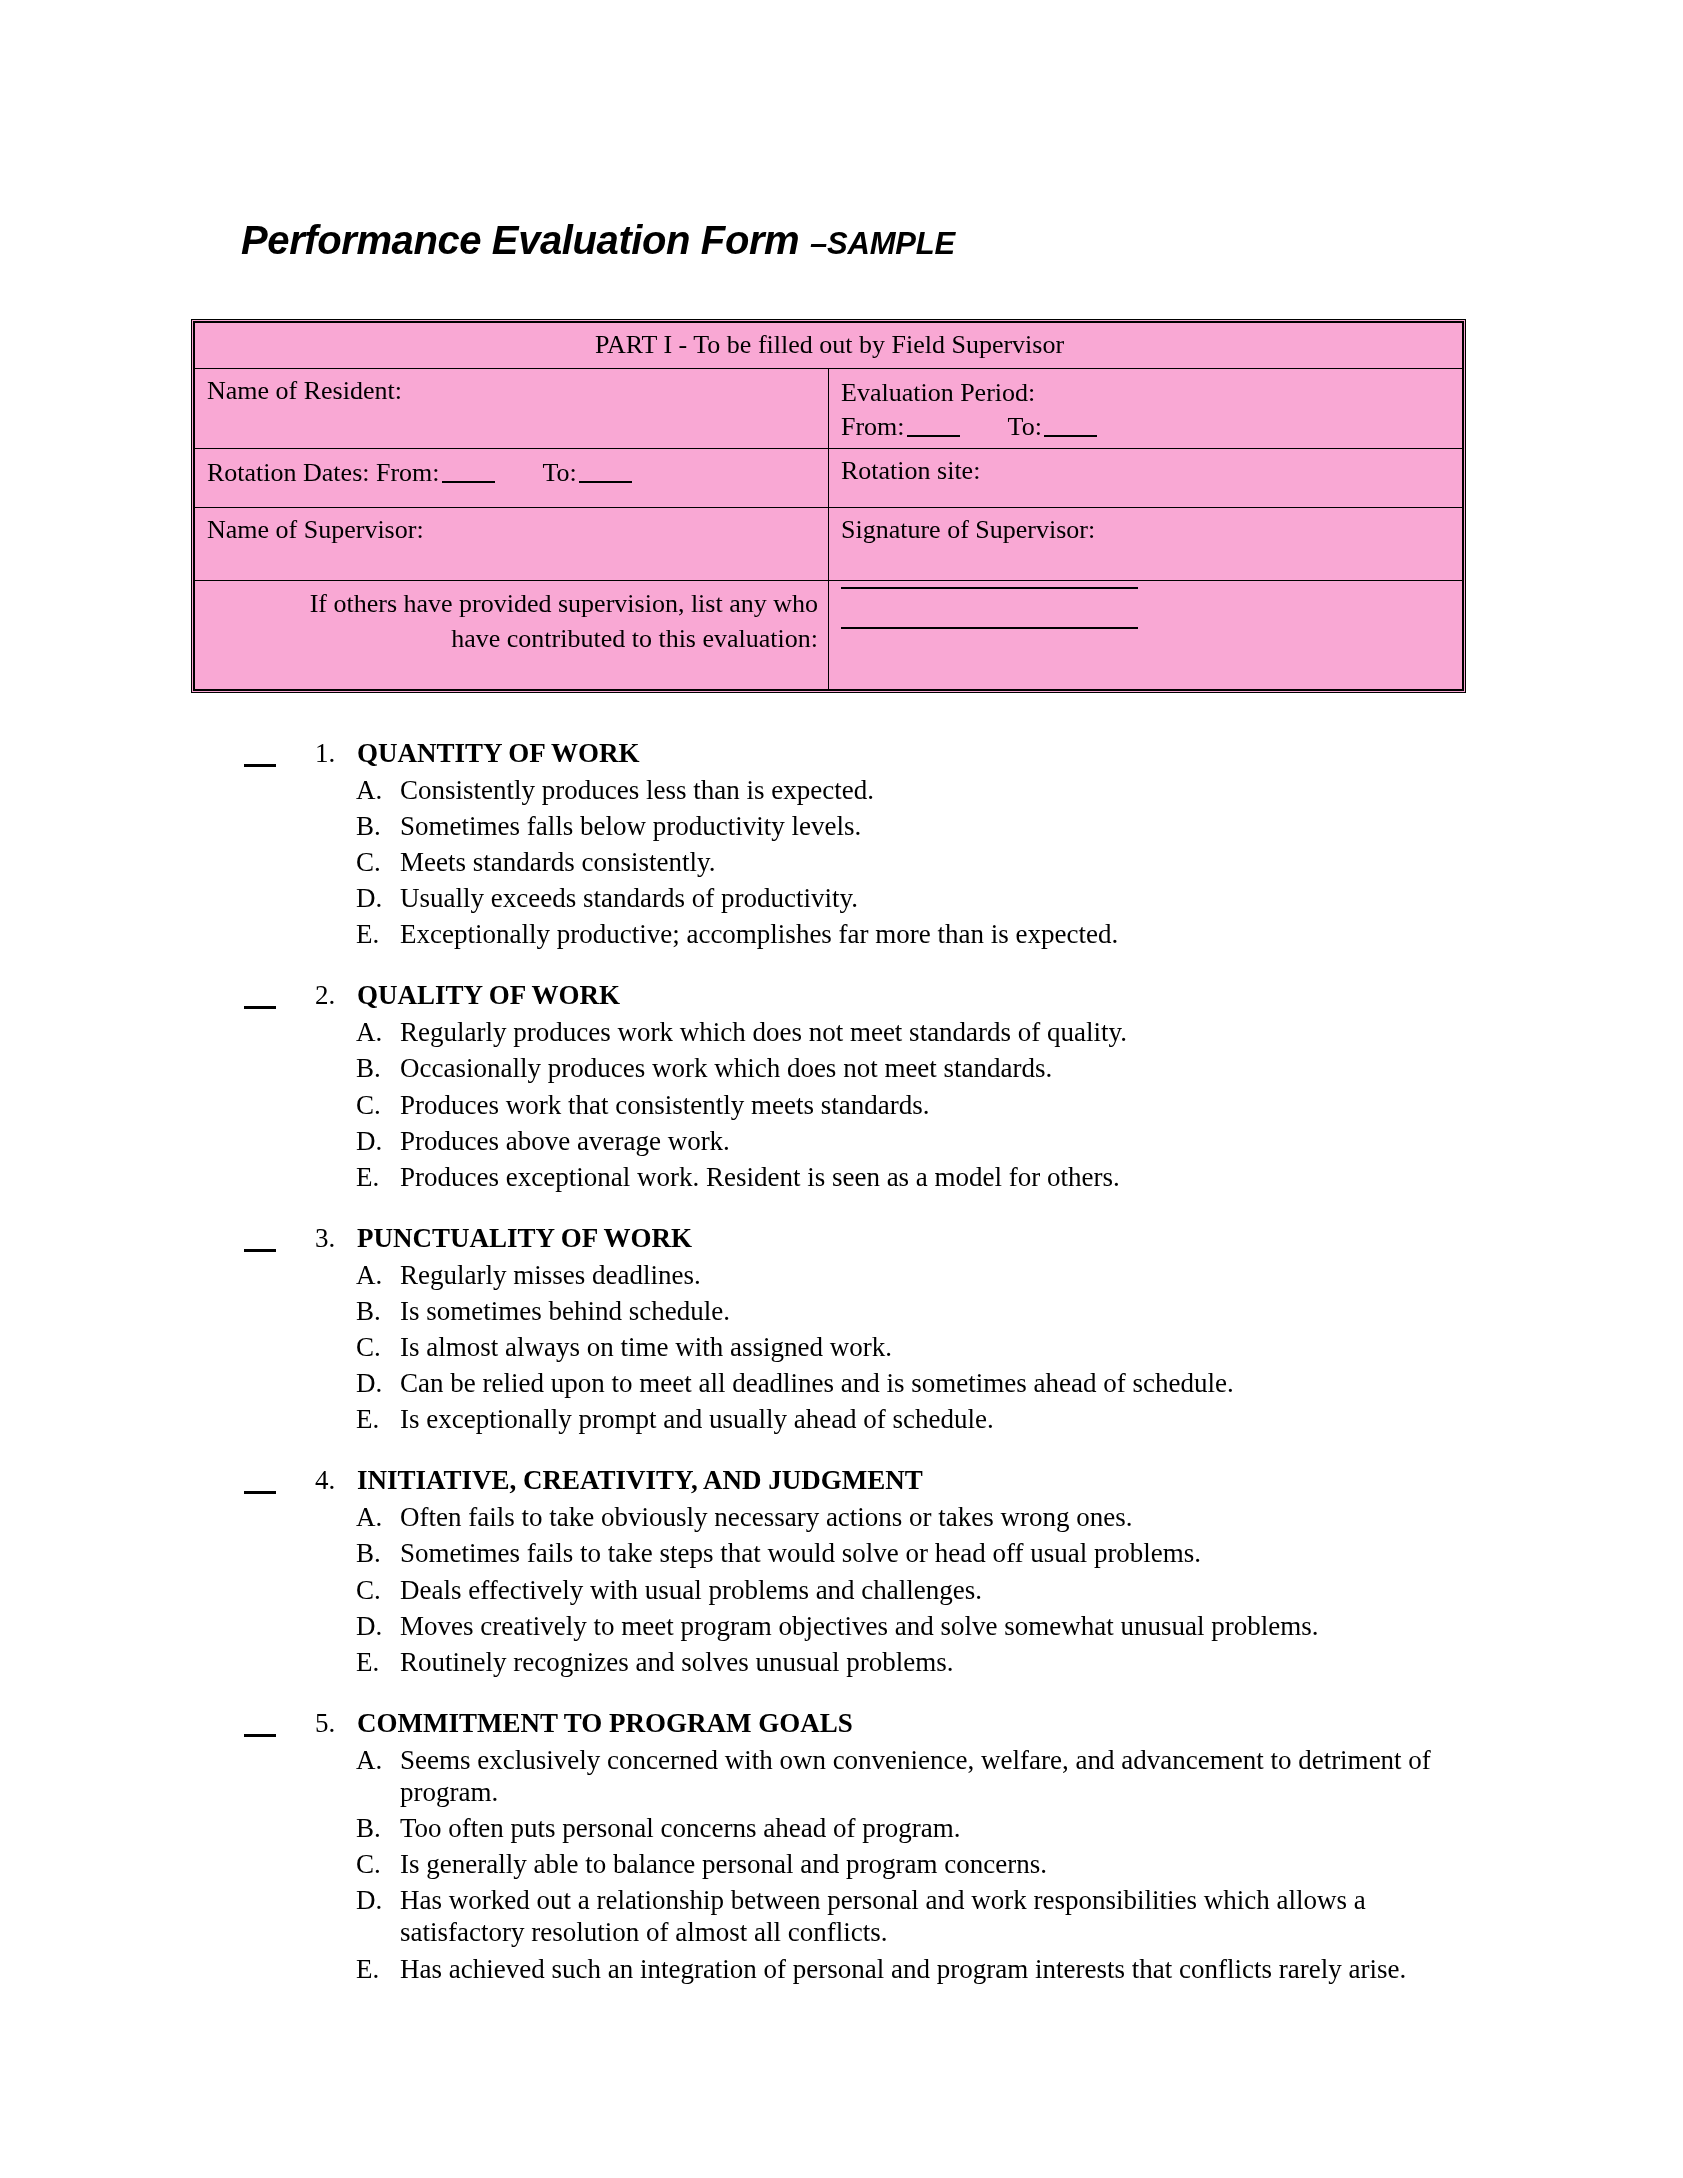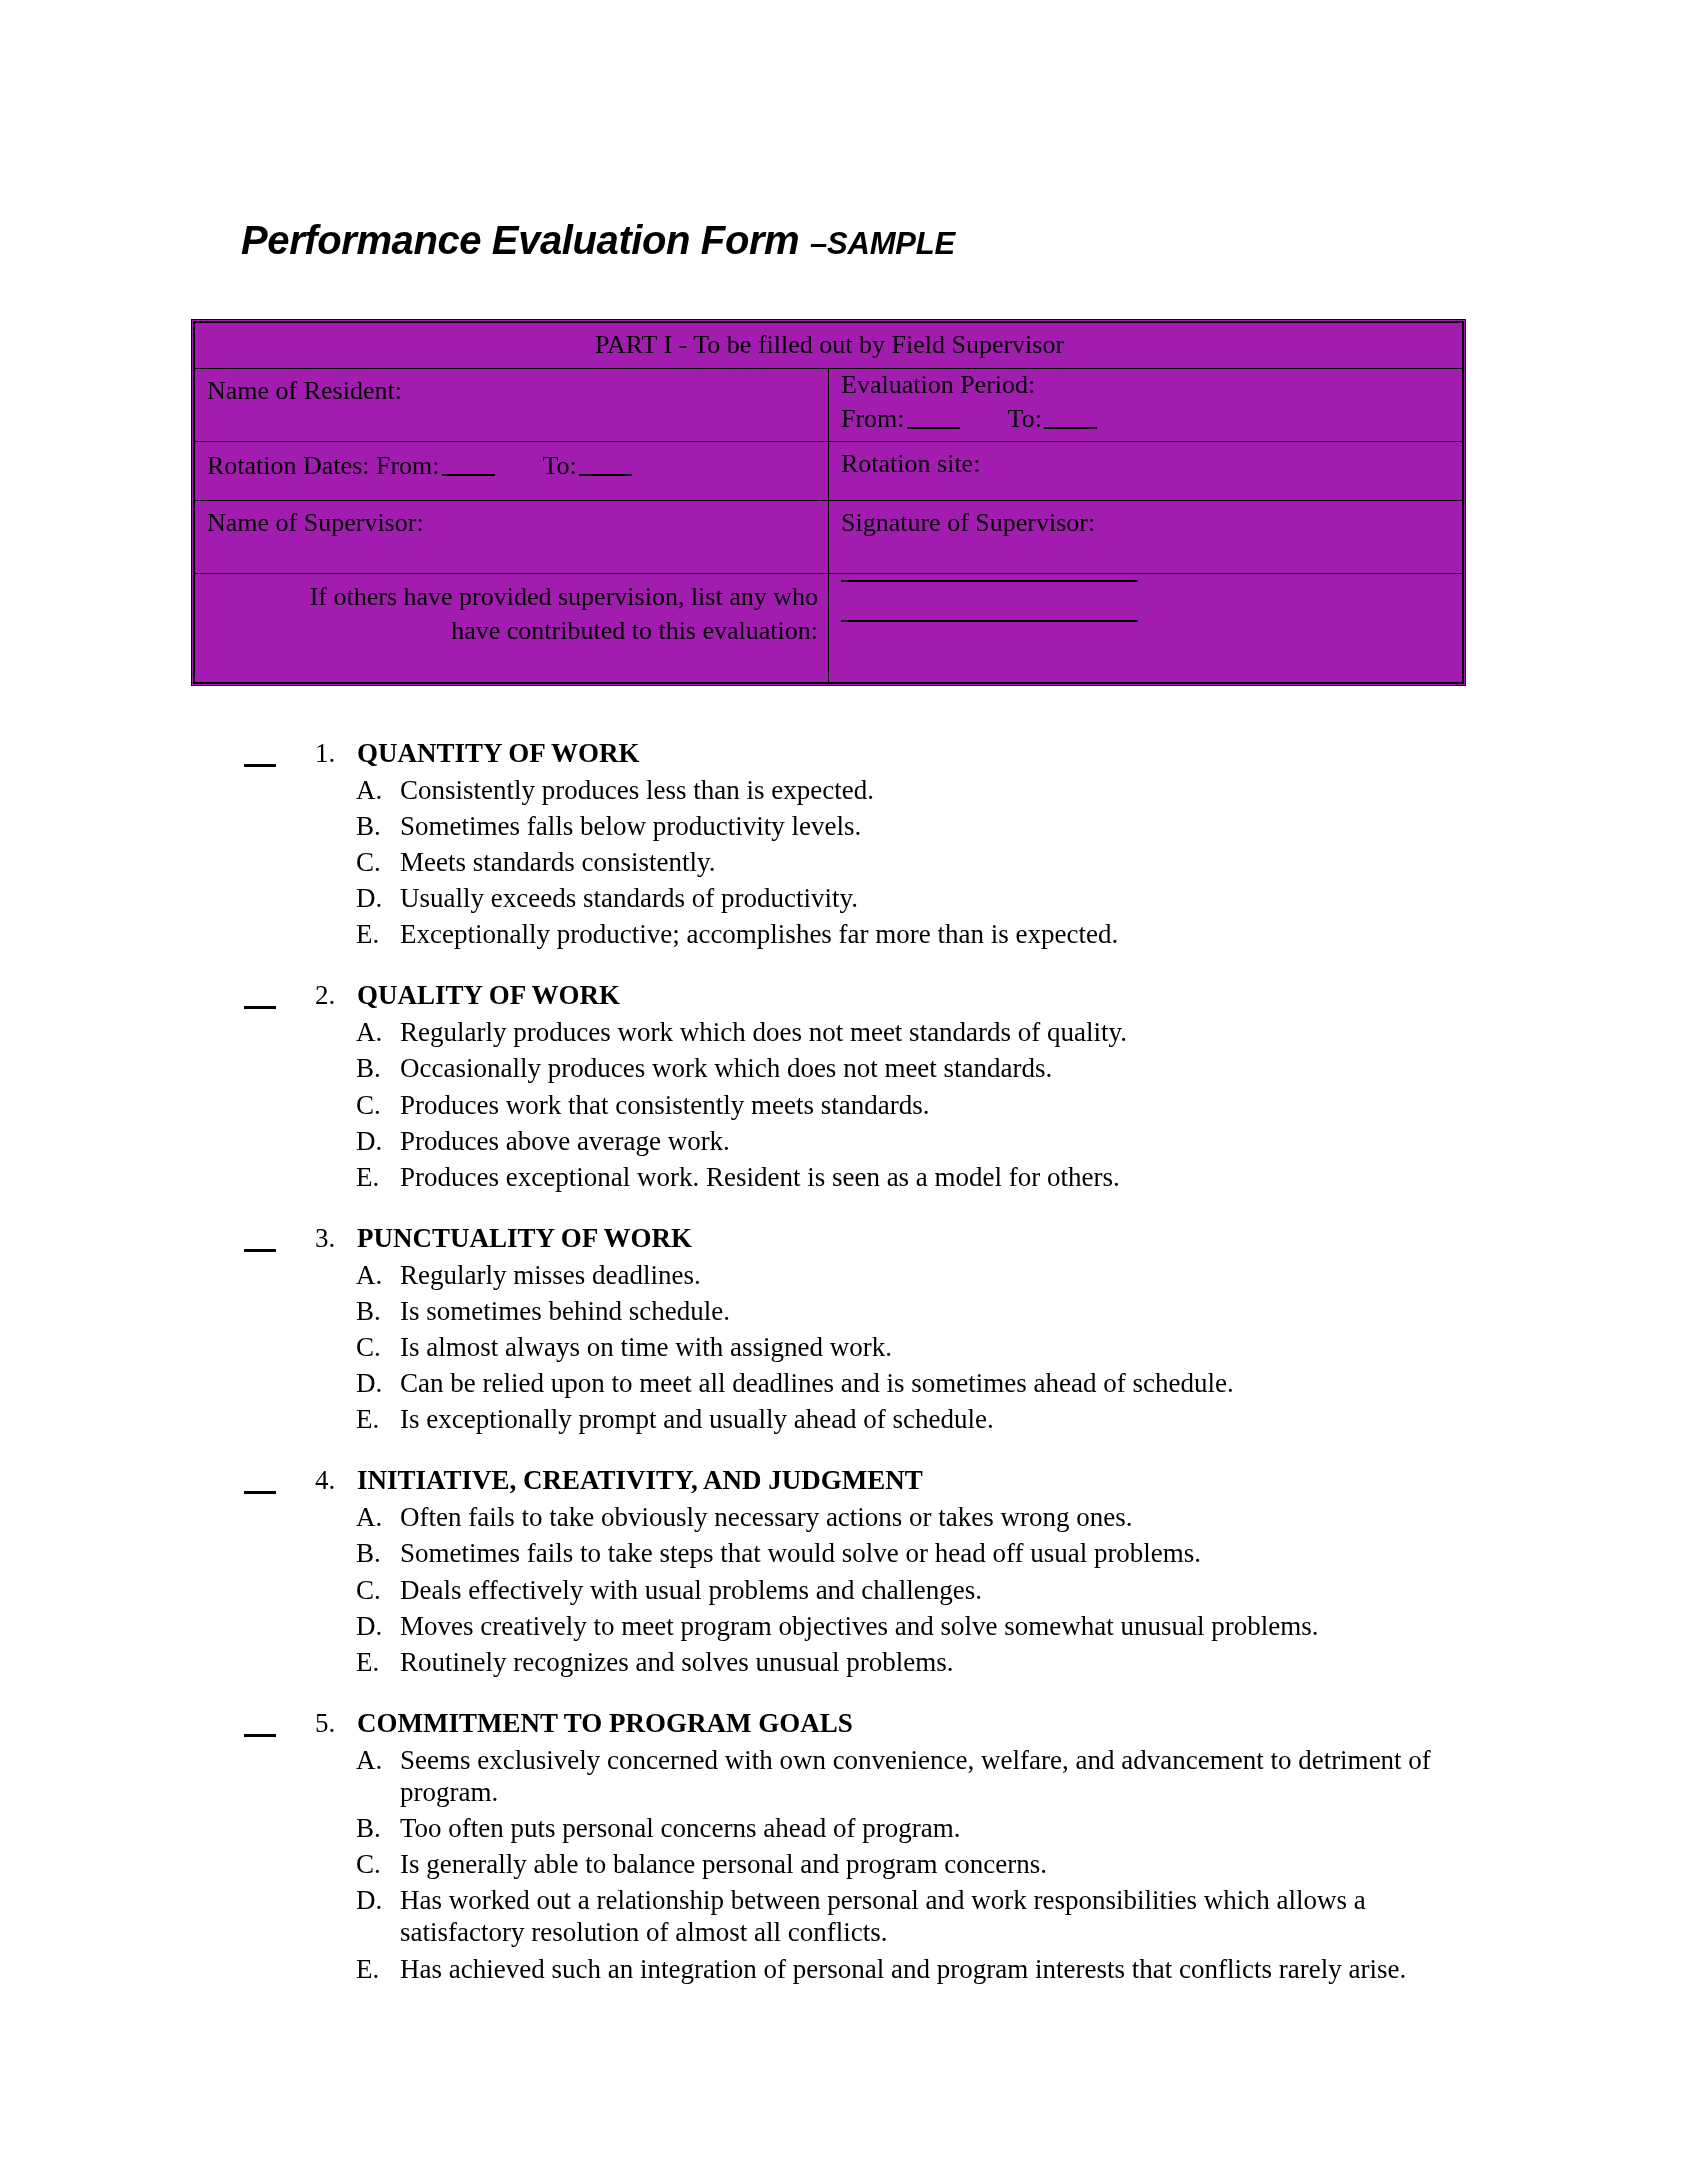--- a/index.html
+++ b/index.html
@@ -44,21 +44,21 @@
     letter-spacing: -0.2px;
   }
 
   
   .form-table-wrap {
     position: absolute;
     left: 191px;
     top: 319px;
     width: 1275px;
     border: 3px double #000000;
-    background: #a21caf;
+    background: #f9a8d4;
     box-sizing: border-box;
   }
   table.form-table {
     width: 100%;
     border-collapse: collapse;
     table-layout: fixed;
     font-size: 26px;
     line-height: 1.22;
   }
   table.form-table td {
@@ -71,21 +71,21 @@
     border-bottom: 3px double #000000;
     text-align: center;
     padding: 12px 10px 10px 10px;
     height: 46px;
     vertical-align: middle;
   }
   td.cell-left  { width: 50%; }
   td.cell-right { width: 50%; }
 
   .row-name-resident td  { height: 73px; vertical-align: middle; margin-top: 12px; }
-  .row-name-resident td.cell-right { vertical-align: top; padding-top: 0; }
+  .row-name-resident td.cell-right { vertical-align: top; padding-top: 8px; }
   .row-rotation td       { height: 59px; vertical-align: middle; }
   .row-supervisor td     { height: 73px; vertical-align: middle; }
   .row-others td         { height: 109px; }
 
   .cell-pad-mid { padding-top: 14px; }
 
   .label-right {
     text-align: right;
     padding-right: 14px;
     line-height: 1.32;

